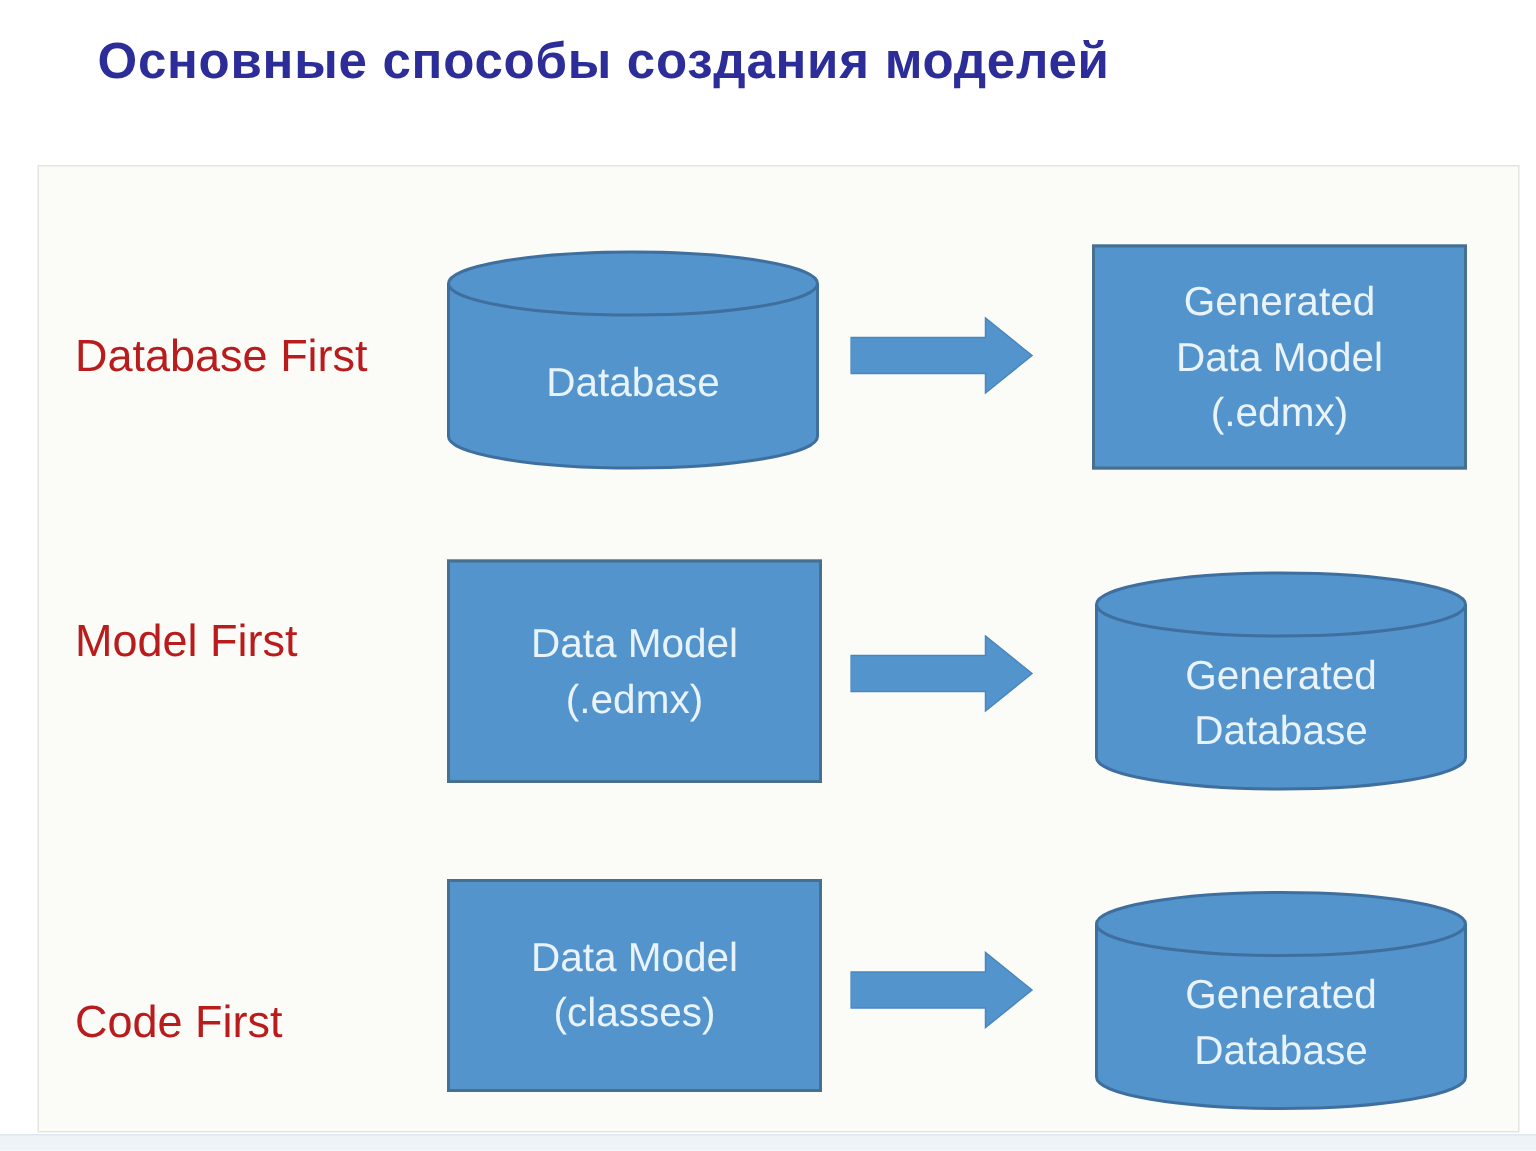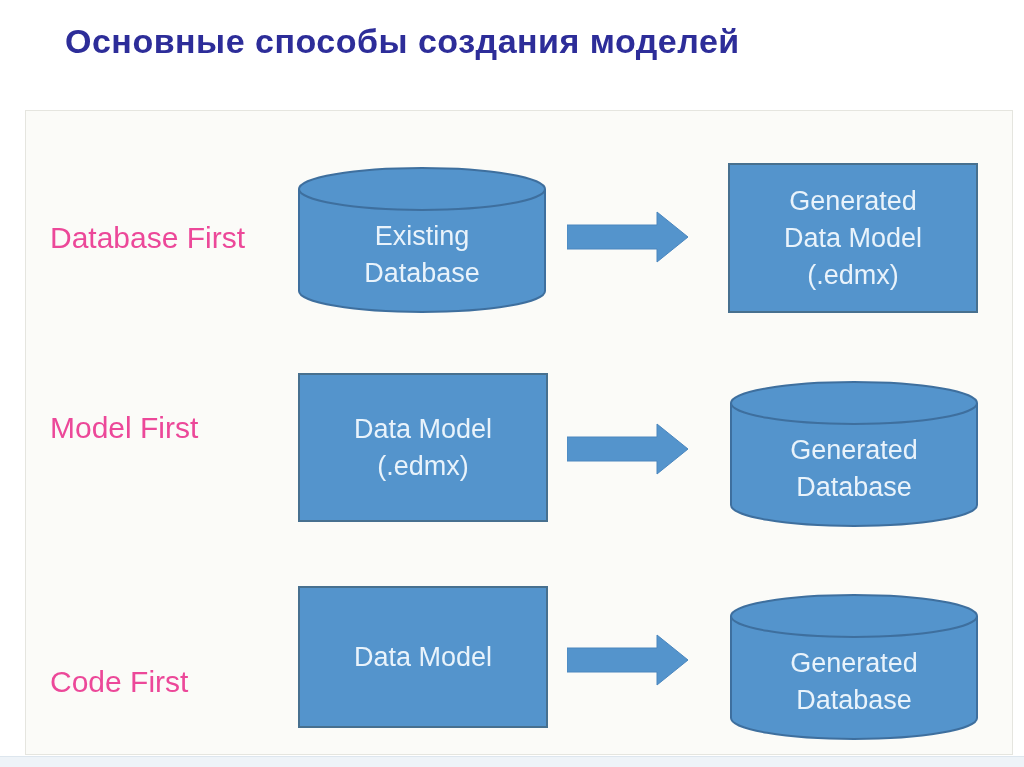--- a/index.html
+++ b/index.html
@@ -15,21 +15,21 @@
   .panel{
     position:absolute;left:25px;top:110px;width:988px;height:645px;
     background:#fbfbf8;border:1px solid #e5e5df;box-sizing:border-box;
   }
   .footer-strip{
     position:absolute;left:0;top:756px;width:1024px;height:11px;
     background:#eef3f8;border-top:1px solid #dde6ee;box-sizing:border-box;
   }
   .row-label{
     position:absolute;left:50px;transform:translateY(-50%);
-    font-size:30px;color:#ec4899;white-space:nowrap;
+    font-size:30px;color:#b91c1c;white-space:nowrap;
   }
   .shape{position:absolute;box-sizing:border-box;margin-left:10px;}
   .rect-shape{
     background:#5494cc;border:2px solid #47708f;
     display:flex;flex-direction:column;align-items:center;justify-content:center;
   }
   .cyl-shape svg{position:absolute;left:0;top:0;}
   .cyl-text{
     position:absolute;left:0;top:0;right:0;bottom:0;
     display:flex;flex-direction:column;align-items:center;justify-content:center;
@@ -48,21 +48,20 @@
 <div class="panel"></div>
 
 <div class="row-label" style="top:238px;">Database First</div>
 
 <div class="shape cyl-shape" style="left:287px;top:166px;width:250px;height:148px;">
   <svg width="250" height="148" viewBox="0 0 250 148">
     <path d="M2,23 L2,125 A123,21 0 0 0 248,125 L248,23" fill="#5494cc" stroke="#3e6f9e" stroke-width="2"></path>
     <ellipse cx="125" cy="23" rx="123" ry="21" fill="#5494cc" stroke="#3e6f9e" stroke-width="2"></ellipse>
   </svg>
   <div class="cyl-text">
-    <span class="shape-line">Existing</span>
     <span class="shape-line">Database</span>
   </div>
 </div>
 
 <svg class="arrow" style="left:567px;top:211px;" viewBox="0 0 122 52">
   <polygon points="0,14 90,14 90,1 121,26 90,51 90,38 0,38" fill="#5494cc" stroke="#4a86be" stroke-width="1"></polygon>
 </svg>
 
 <div class="shape rect-shape" style="left:718px;top:163px;width:250px;height:150px;">
   <span class="shape-line">Generated</span>
@@ -89,20 +88,21 @@
   <div class="cyl-text">
     <span class="shape-line">Generated</span>
     <span class="shape-line">Database</span>
   </div>
 </div>
 
 <div class="row-label" style="top:682px;">Code First</div>
 
 <div class="shape rect-shape" style="left:288px;top:586px;width:250px;height:142px;">
   <span class="shape-line">Data Model</span>
+  <span class="shape-line">(classes)</span>
 </div>
 
 <svg class="arrow" style="left:567px;top:634px;" viewBox="0 0 122 52">
   <polygon points="0,14 90,14 90,1 121,26 90,51 90,38 0,38" fill="#5494cc" stroke="#4a86be" stroke-width="1"></polygon>
 </svg>
 
 <div class="shape cyl-shape" style="left:719px;top:593px;width:250px;height:148px;">
   <svg width="250" height="148" viewBox="0 0 250 148">
     <path d="M2,23 L2,125 A123,21 0 0 0 248,125 L248,23" fill="#5494cc" stroke="#3e6f9e" stroke-width="2"></path>
     <ellipse cx="125" cy="23" rx="123" ry="21" fill="#5494cc" stroke="#3e6f9e" stroke-width="2"></ellipse>

